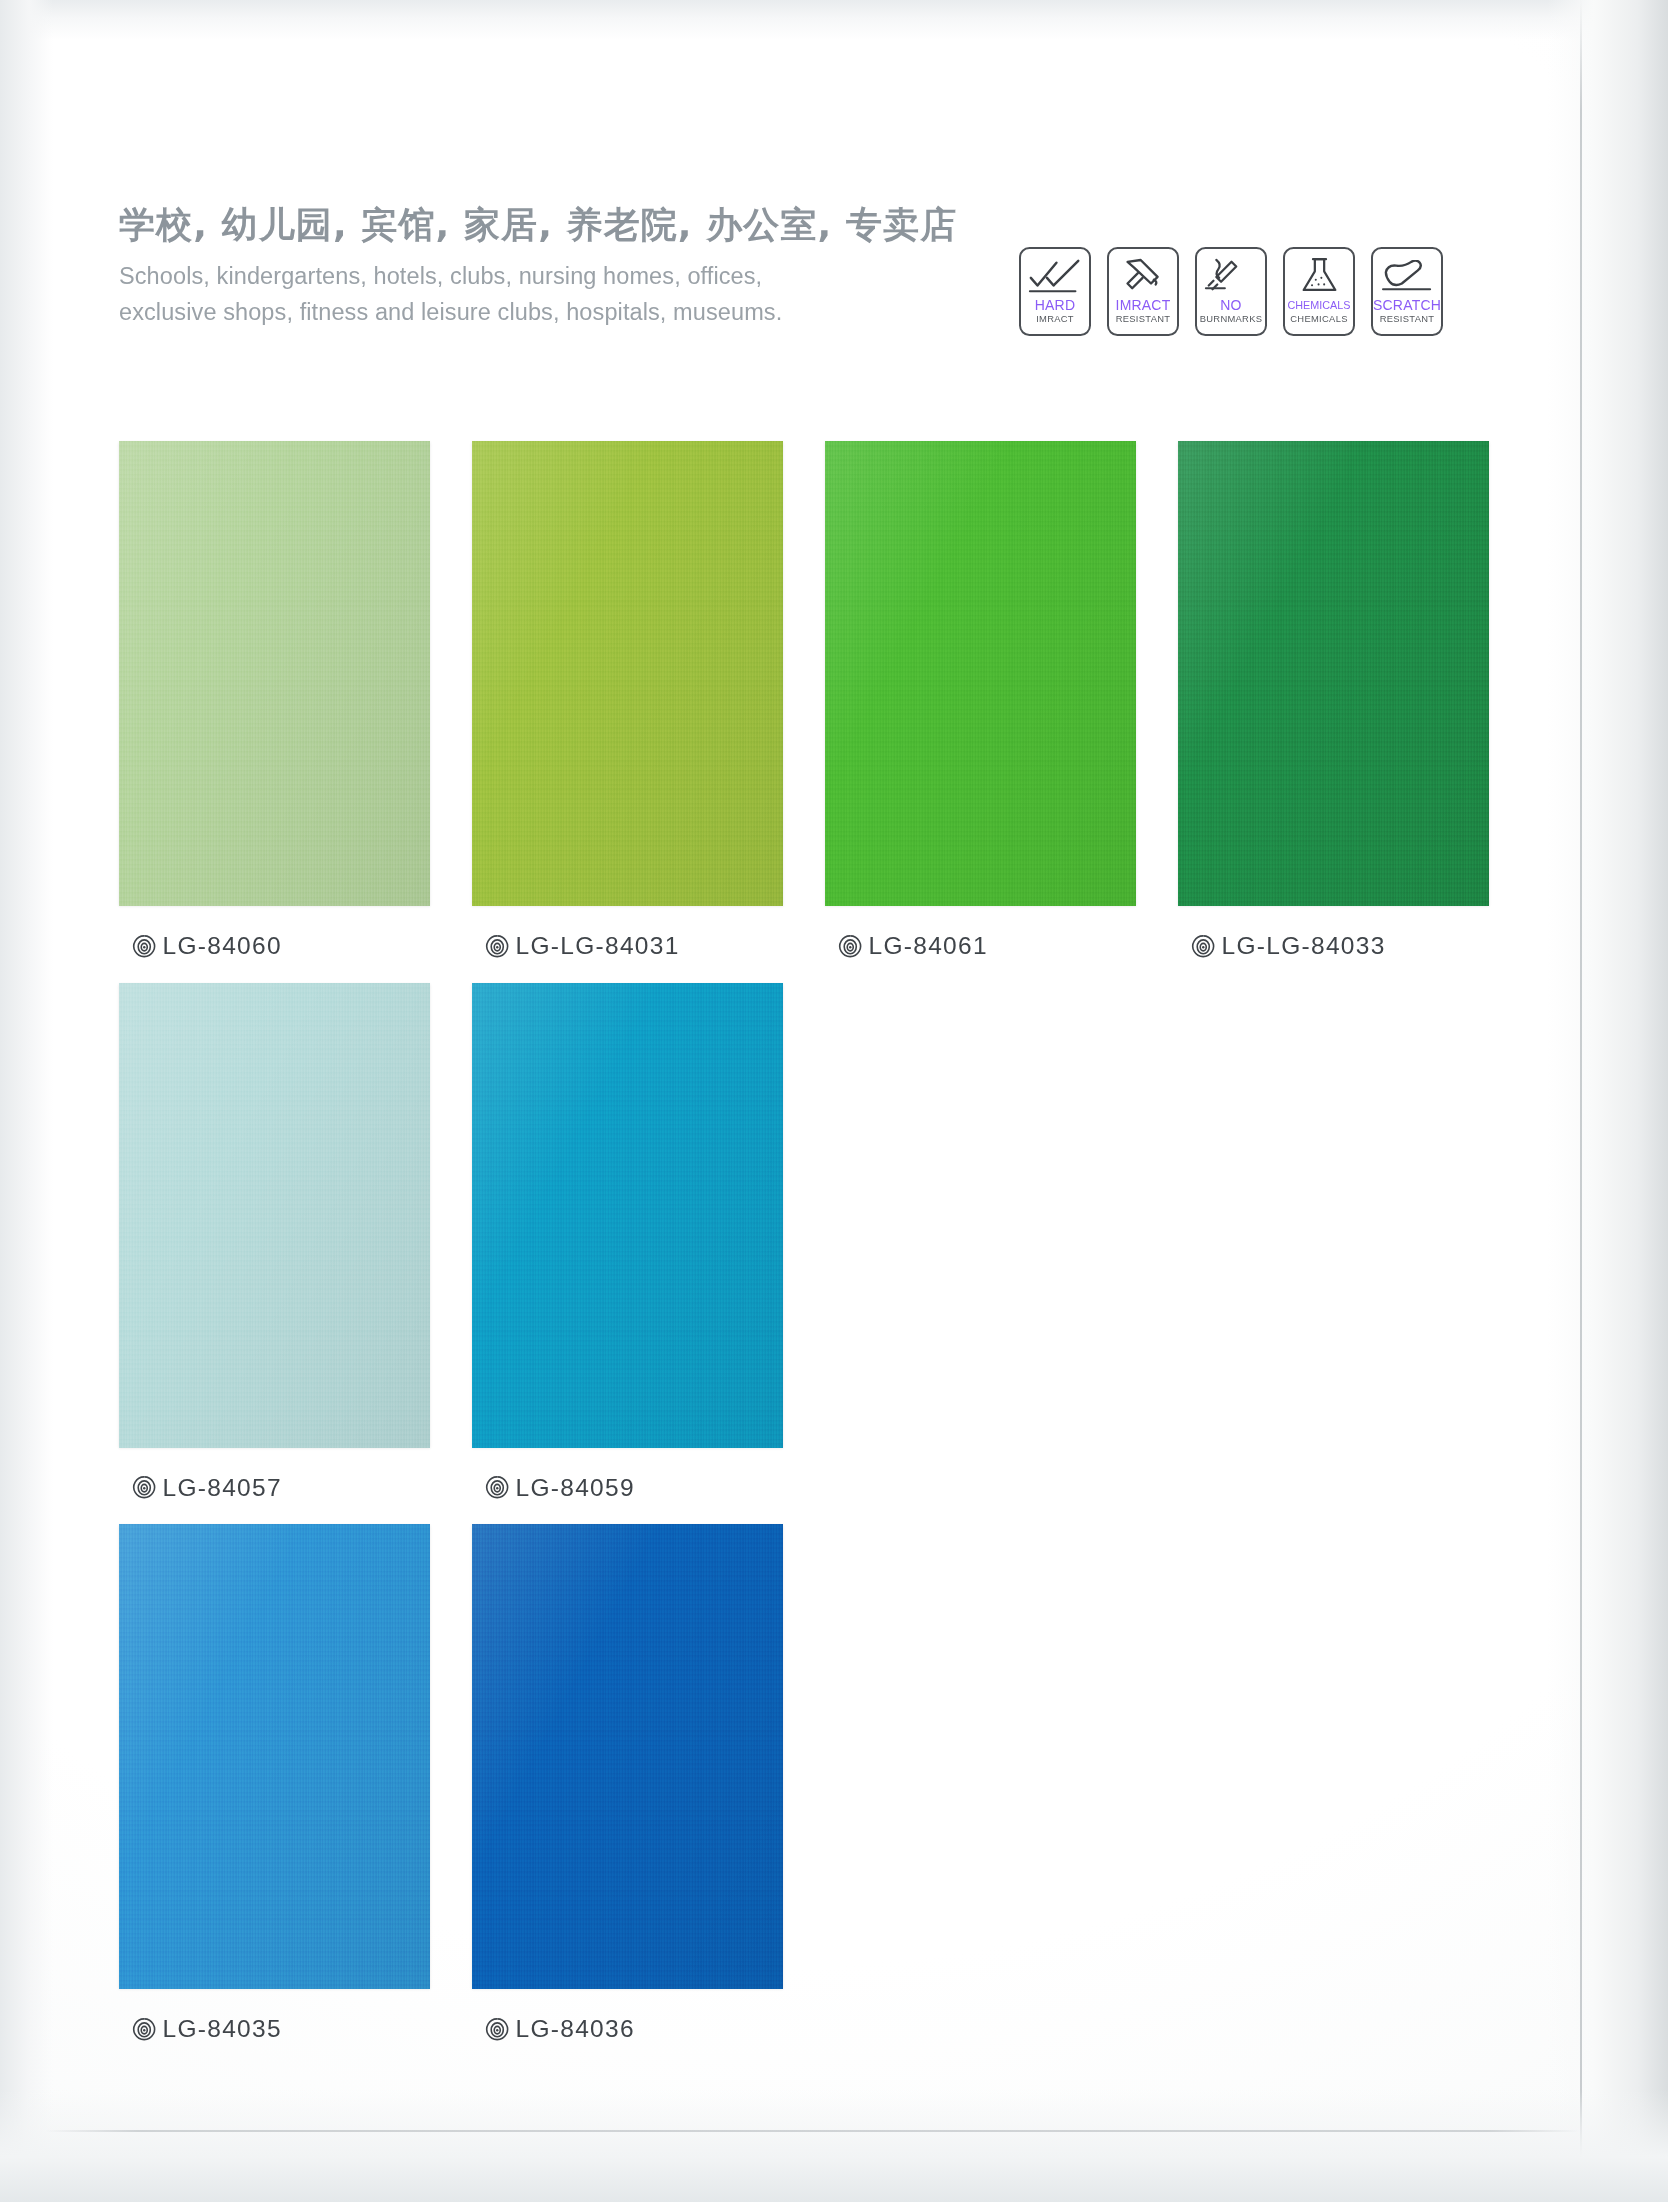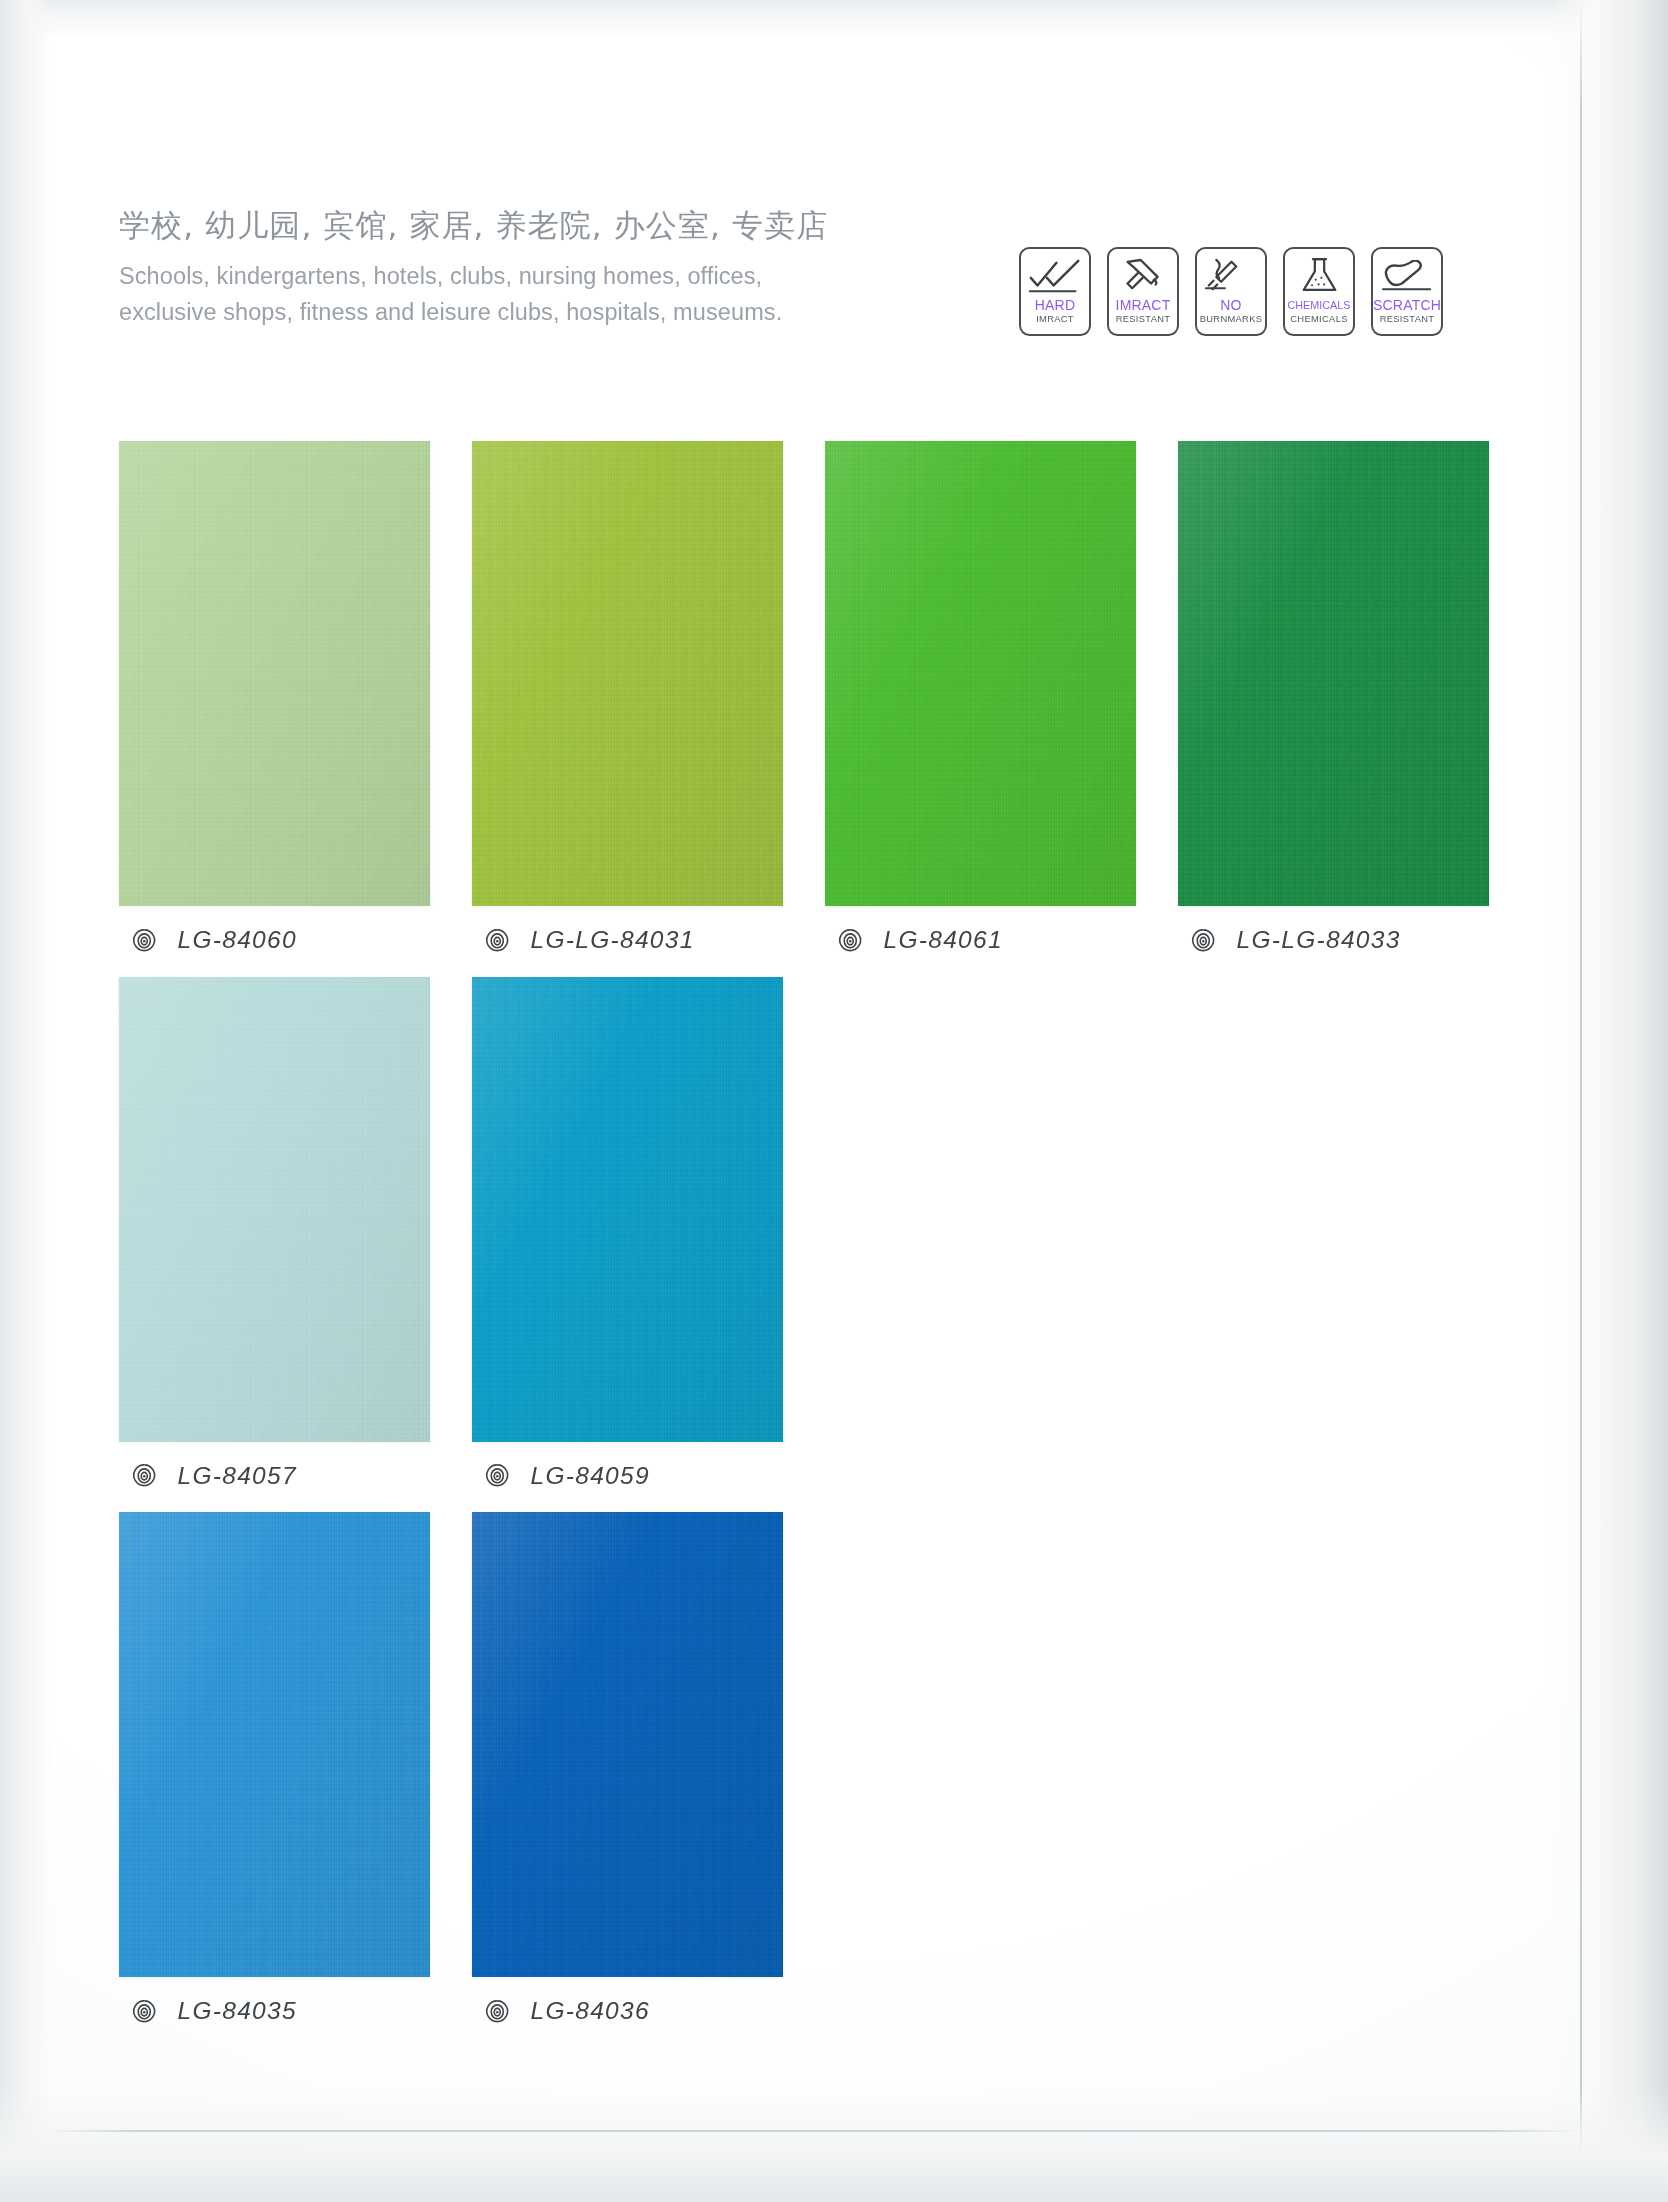--- a/index.html
+++ b/index.html
@@ -58,25 +58,26 @@
 
   
   #header-text {
     position: absolute;
     left: 119px;
     top: 205px;
     width: 744px;
   }
   .cn-line {
     font-family: "DejaVu Sans", sans-serif;
-    font-size: 31px;
+    font-size: 36px;
     line-height: 40px;
     letter-spacing: 1.1px;
     color: #8d959c;
     white-space: nowrap;
+    font-weight: bold;
   }
   .en-block {
     margin-top: 13px;
   }
   .en-line {
     font-family: "Liberation Sans", sans-serif;
     font-size: 23.5px;
     line-height: 36px;
     letter-spacing: 0.1px;
     color: #9aa1a7;
@@ -173,24 +174,23 @@
   .swatch::before {
     content: "";
     position: absolute;
     inset: 0;
     background: linear-gradient(118deg, rgba(255,255,255,.13) 0%, rgba(255,255,255,0) 34%, rgba(0,0,0,.045) 78%, rgba(0,0,0,.07) 100%);
     pointer-events: none;
   }
   .caption {
     display: flex;
     align-items: center;
-    gap: 21px;
-    margin-top: 20px;
+    gap: 6px;
+    margin-top: 26px;
     padding-left: 13px;
-    font-style: italic;
   }
   .spiral-icon { width: 24.5px; height: 24.5px; flex: 0 0 24.5px; }
   .code {
     font-family: "Liberation Sans", sans-serif;
     font-size: 24.5px;
     letter-spacing: 1.3px;
     color: #3f4449;
     white-space: nowrap;
   }
   .cell.empty .swatch-wrap,

